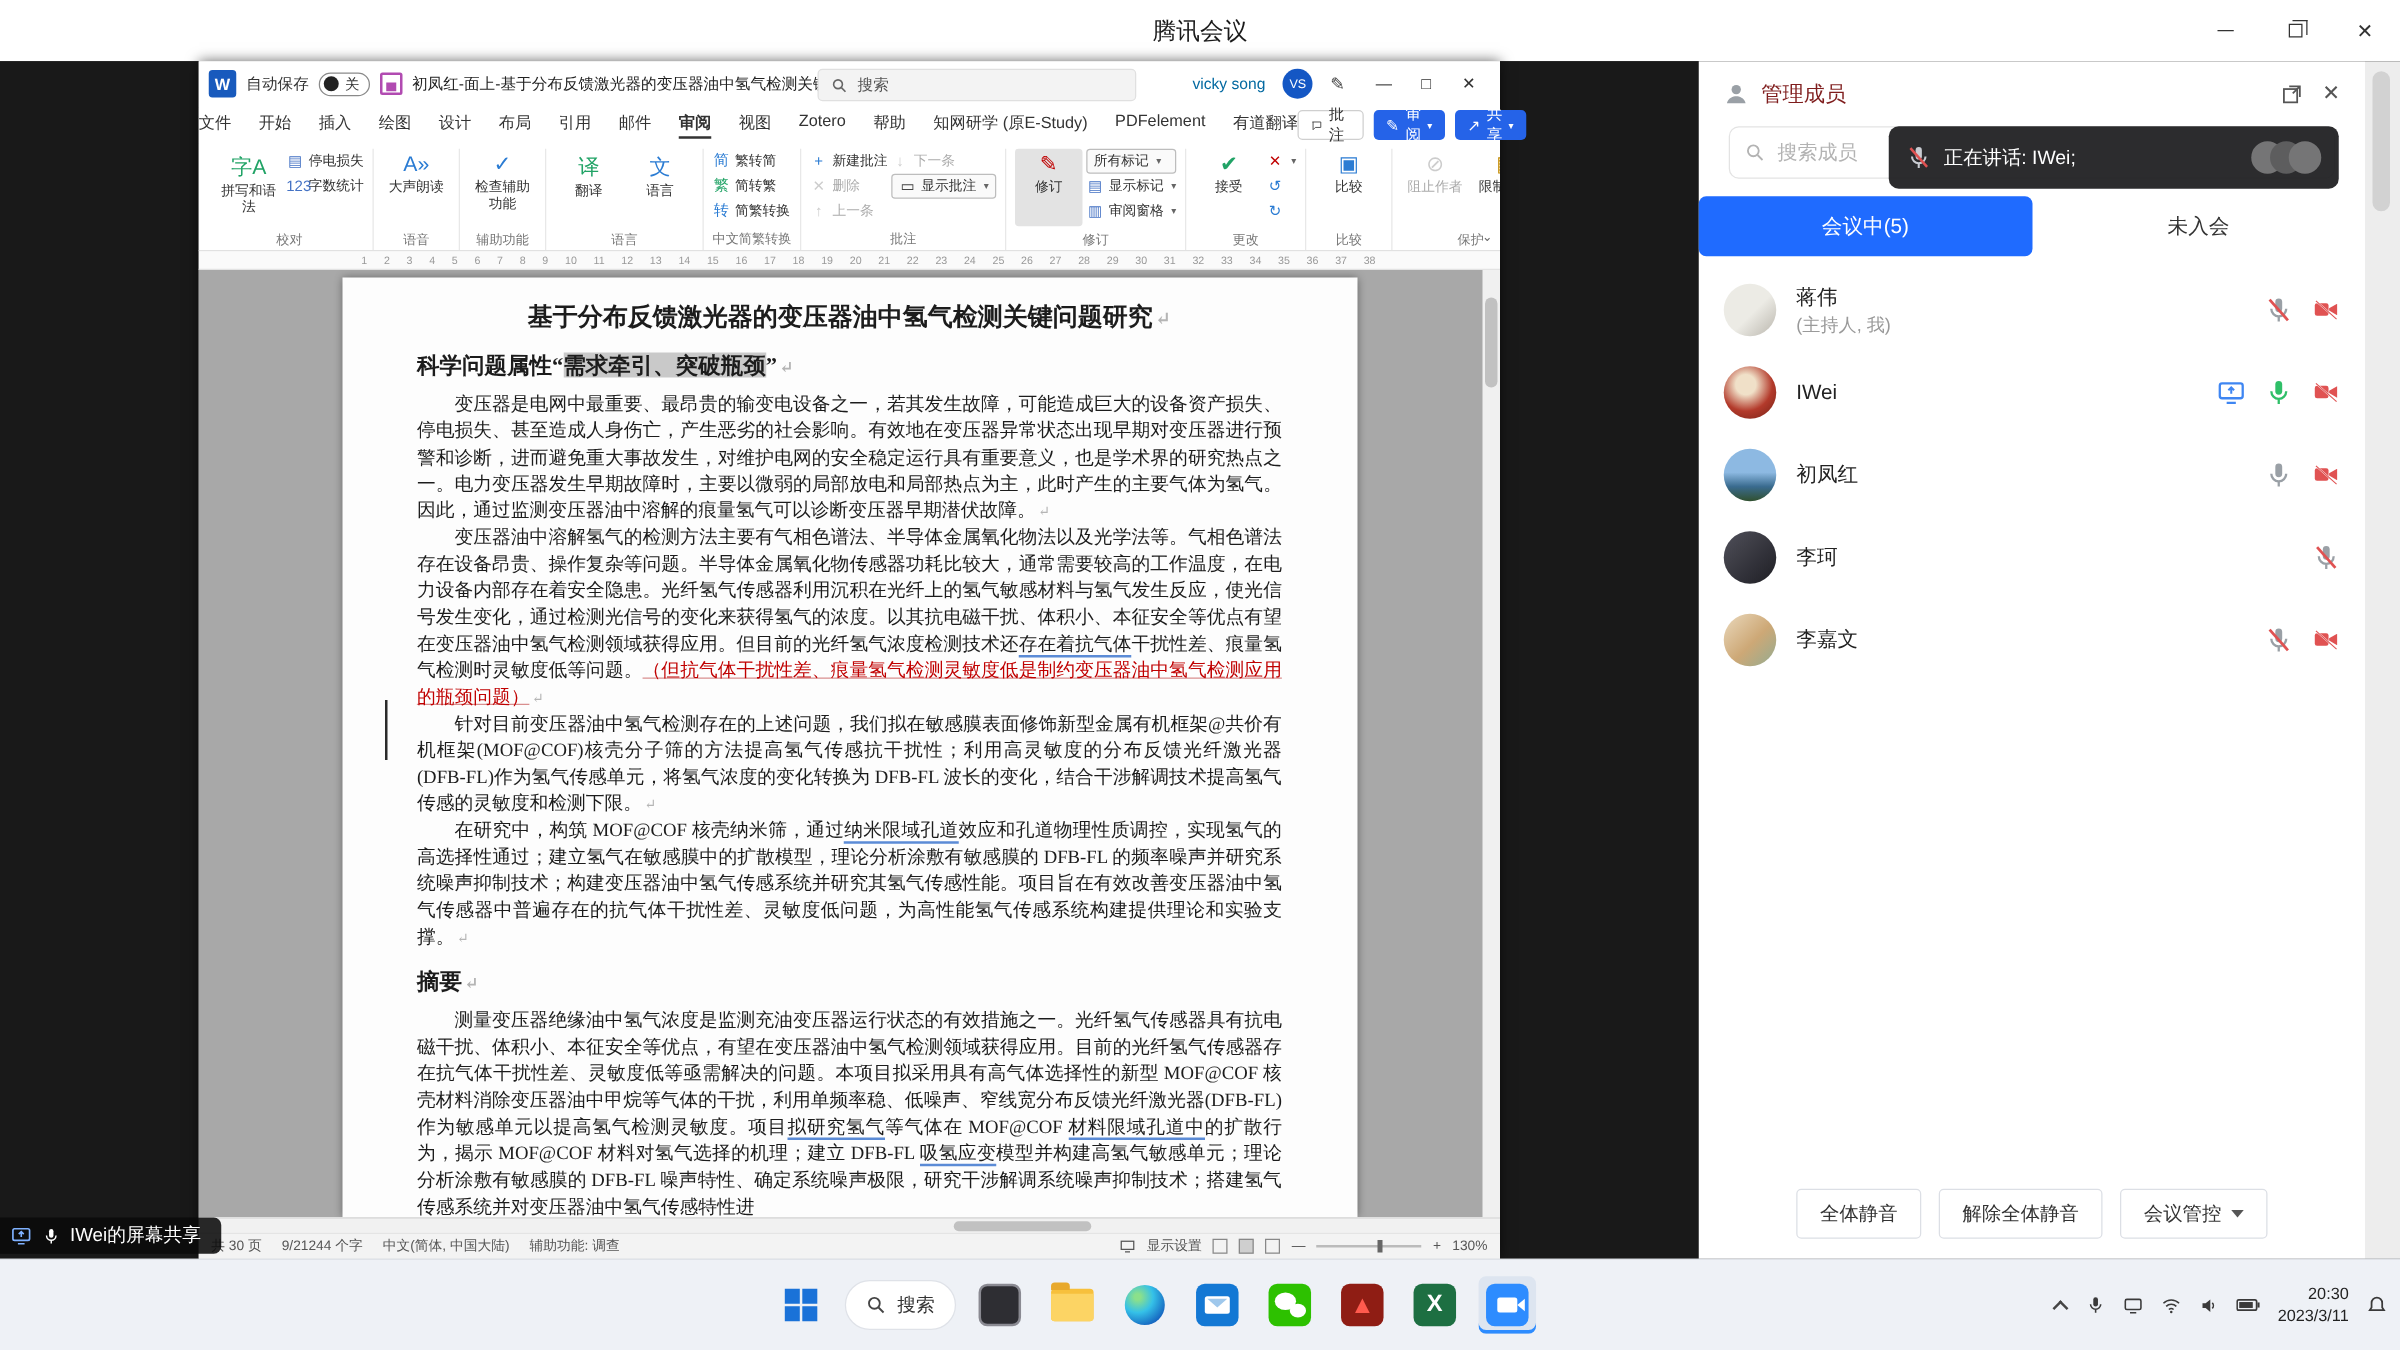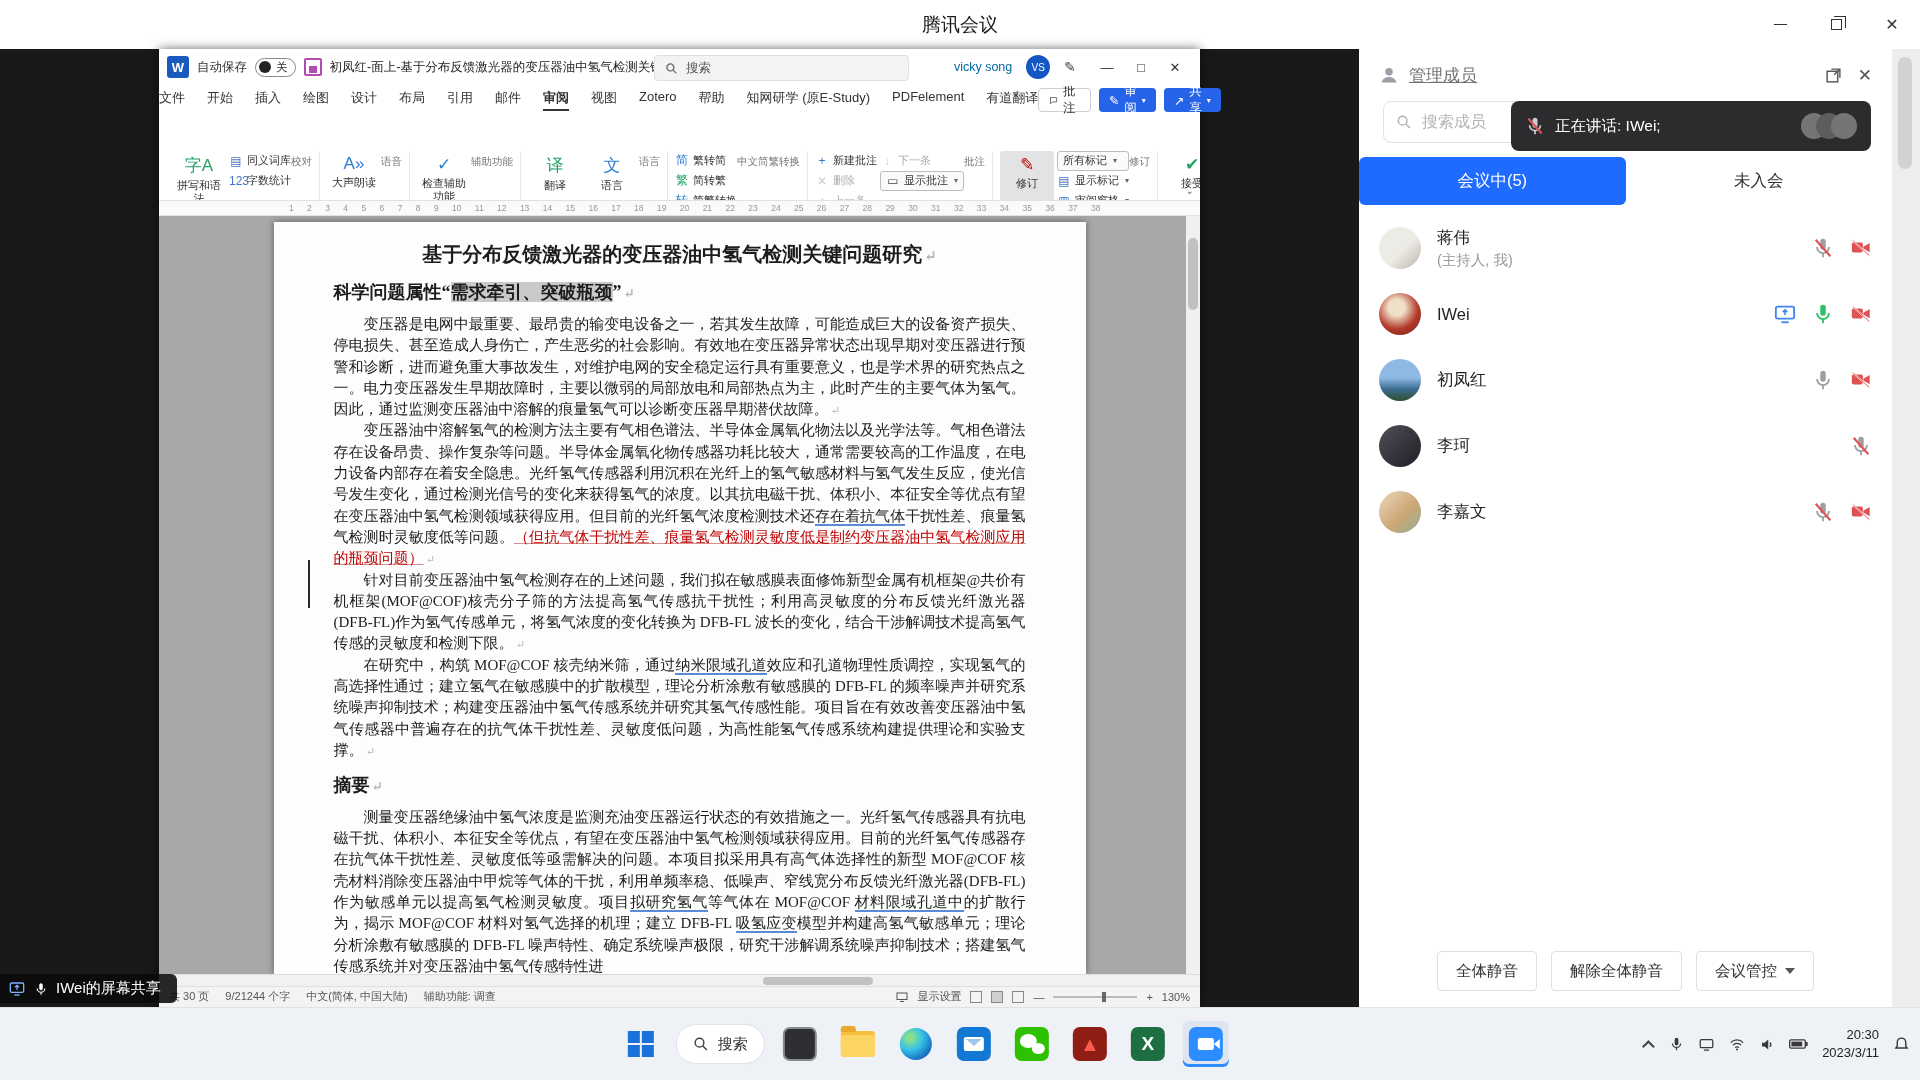--- a/index.html
+++ b/index.html
@@ -39,21 +39,21 @@
 .w-menubar { height:30px; display:flex; align-items:center; padding:0 0; gap:0; background:#fff; }
 .w-tabs { display:flex; gap:22px; }
 .wtab { font-size:13px; color:#333; white-space:nowrap; }
 .wtab.active { font-weight:bold; border-bottom:2.5px solid #333; padding-bottom:2px; }
 .w-menu-right { margin-left:auto; display:flex; gap:8px; align-items:center; }
 .w-btn { height:24px; display:flex; align-items:center; gap:5px; padding:0 10px; border-radius:4px; font-size:12.5px; }
 .w-btn.light { border:1px solid #cfcfcf; background:#fff; color:#333; }
 .w-btn.blue { background:#2563e8; color:#fff; }
 
 .w-ribbon { height:88px; background:#fff; border-bottom:1px solid #e1e1e1; display:flex; padding:4px 4px 0 6px; overflow:hidden; position:relative; }
-.rgroup { border-right:1px solid #e8e8e8; padding:0 7px; display:flex; flex:0 0 auto;margin-top:32px; }
+.rgroup { border-right:1px solid #e8e8e8; padding:0 7px; display:flex; flex-direction:column; flex:0 0 auto; }
 .ritems { display:flex; flex-flow:column wrap; height:62px; align-content:flex-start; column-gap:3px; }
 .rbig { height:62px; width:54px; display:flex; flex-direction:column; align-items:center; justify-content:flex-start; gap:2px; text-align:center; }
 .rbig .rlabel { font-size:11px; color:#333; line-height:1.15; }
 .rbig .ric { font-size:17px; margin-top:3px; }
 .rsmall { height:20px; display:flex; align-items:center; gap:4px; font-size:11px; color:#333; white-space:nowrap; }
 .rsmall .ric { font-size:12px; width:14px; text-align:center; }
 .rsmall.boxed { border:1px solid #bdbdbd; border-radius:3px; padding:0 5px; background:#fafafa; }
 .rsmall.dim, .rbig.dim { opacity:.42; }
 .rbig.pressed { background:#e3e3e3; border-radius:3px; }
 .rcaret { font-size:8px; color:#666; margin-left:2px; }
@@ -83,21 +83,21 @@
 .viewbox { width:12px; height:12px; border:1px solid #888; display:inline-block; }
 .zoomtrack { width:84px; height:2px; background:#bbb; position:relative; }
 .zoomthumb { position:absolute; left:58%; top:-4px; width:4px; height:10px; background:#666; }
 
 
 .share-pill { position:absolute; left:0; bottom:4px; background:rgba(10,10,10,.88); color:#fff; display:flex; align-items:center; gap:8px; padding:5px 16px 5px 8px; border-radius:0 6px 6px 0; font-size:15px; }
 
 
 .panel { position:absolute; left:1359px; top:0; width:533px; height:958px; background:#fff; display:flex; flex-direction:column; }
 .p-header { height:52px; display:flex; align-items:center; padding:0 20px; gap:10px; }
-.p-title { font-size:17px; color:#737373;text-decoration:underline; }
+.p-title { font-size:17px; color:#7f1d1d; }
 .p-header-right { margin-left:auto; display:flex; gap:16px; align-items:center; color:#555; }
 .p-search-row { padding:0 24px; position:relative; height:46px; }
 .p-search { height:42px; border:1px solid #e3e3e3; border-radius:8px; background:#fff; display:flex; align-items:center; gap:10px; padding:0 12px; color:#b3b3b3; font-size:16px; }
 .toast { position:absolute; left:152px; top:0; width:360px; height:50px; background:rgba(28,28,30,.93); border-radius:8px; display:flex; align-items:center; gap:10px; padding:0 14px; color:#fff; font-size:15.5px; overflow:hidden; }
 .toast-logo { margin-left:auto; position:relative; width:56px; height:36px; opacity:.45; }
 .toast-logo i { position:absolute; border-radius:50%; background:#cfcfcf; width:26px; height:26px; top:5px; }
 .toast-logo i:nth-child(1){left:0;} .toast-logo i:nth-child(2){left:15px; background:#9a9a9a;} .toast-logo i:nth-child(3){left:30px;}
 .p-tabs { display:flex; margin-top:10px; height:48px; flex:0 0 auto; }
 .p-tab { flex:1; display:flex; align-items:center; justify-content:center; font-size:16.5px; }
 .p-tab.active { background:#1f6bff; color:#fff; border-radius:6px; }
@@ -245,21 +245,21 @@
       <div class="w-ribbon">
 
         <div class="rgroup">
             <div class="ritems">
               <div class="rbig">
                 <span class="ric" style="color: rgb(33, 163, 102);">字A</span>
                 <span class="rlabel">拼写和语法</span>
               </div>
               <div class="rsmall">
                 <span class="ric" style="color: rgb(68, 114, 196);">▤</span>
-                <span class="rlabel">同义词库</span>
+                <span class="rlabel">停电损失</span>
               </div>
               <div class="rsmall">
                 <span class="ric" style="color: rgb(68, 114, 196);">123</span>
                 <span class="rlabel">字数统计</span>
               </div>
             </div>
             <div class="rname">校对</div>
           </div>
           <div class="rgroup">
             <div class="ritems">

